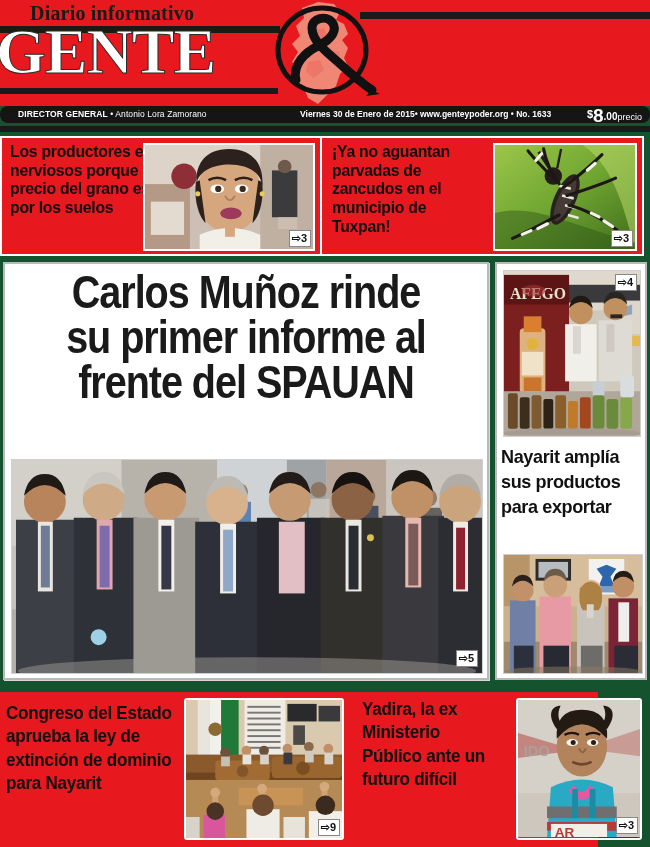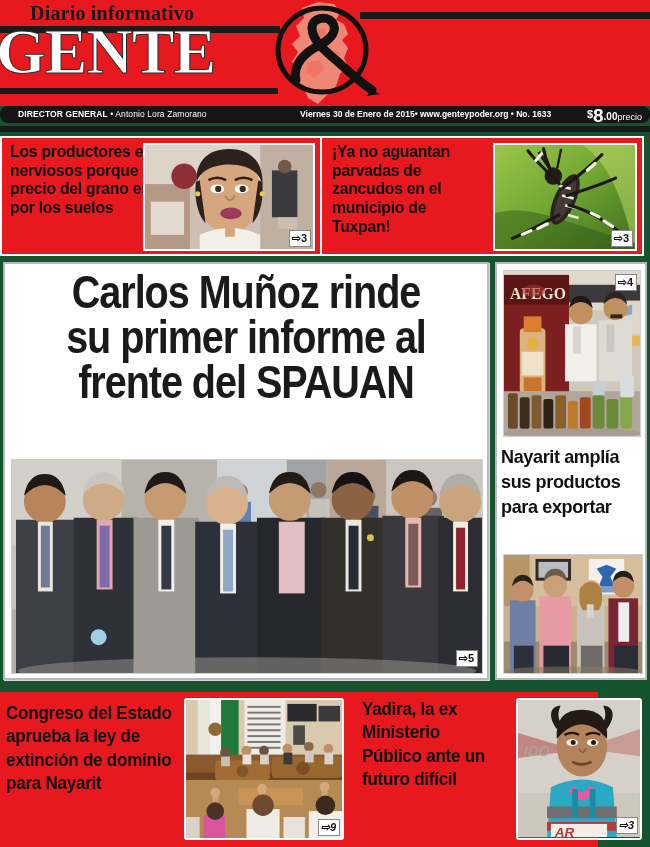--- a/index.html
+++ b/index.html
@@ -171,21 +171,20 @@
     position: absolute; color: #111; font-weight: 700;
     line-height: 1.30; letter-spacing: -.3px;
     font-family: "Liberation Sans Narrow", "Liberation Sans", sans-serif;
     transform: scaleX(.95); transform-origin: left top;
   }
   .bb-head.one { left: 6px;   top: 10px; width: 190px; font-size: 18px; }
   .bb-head.two { left: 362px; top: 6px;  width: 140px; font-size: 18px; }
   .bb-photo {
     position: absolute; border: 2px solid #ffffff; overflow: hidden;
     border-radius: 3px;
-    font-style: italic;
   }
   .bb-photo.one { left: 184px; top: 6px;  width: 160px; height: 142px; }
   .bb-photo.two { left: 516px; top: 6px;  width: 126px; height: 142px; }
 
   
   .ph { position: absolute; inset: 0; }
 </style>
 </head>
 <body>
 

